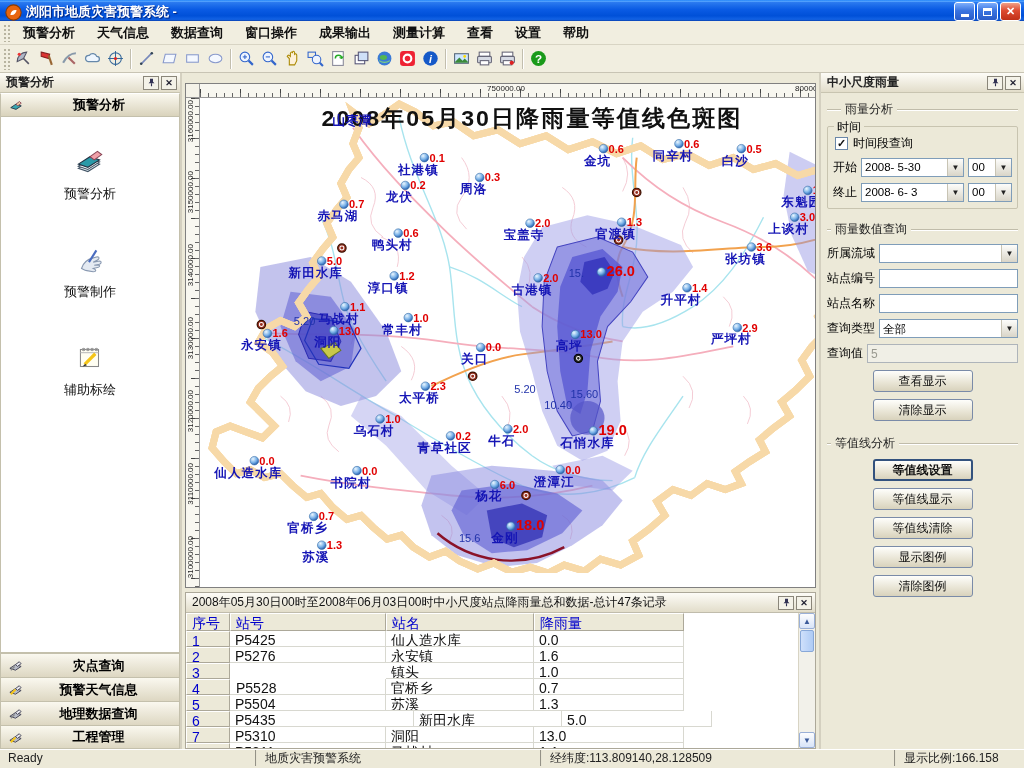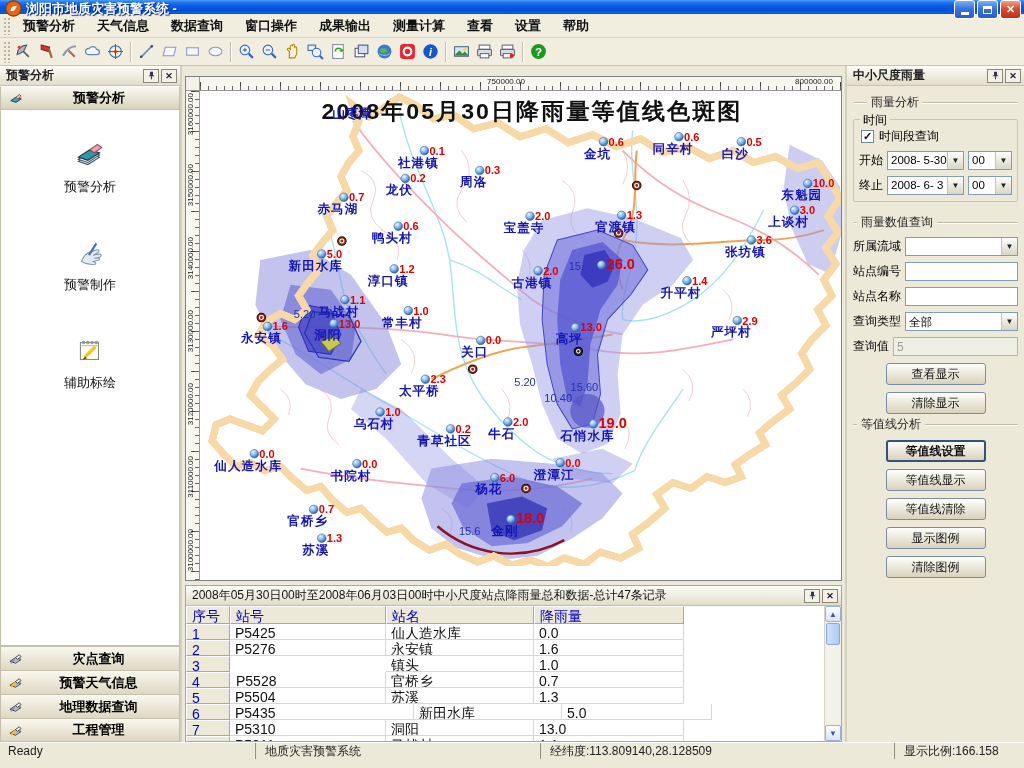--- a/index.html
+++ b/index.html
@@ -1,19 +1,19 @@
 <!DOCTYPE html>
 <html><head>
 <meta charset="utf-8">
 <style>
 *{box-sizing:border-box;margin:0;padding:0}
 html,body{width:1024px;height:768px;overflow:hidden}
 body{font-family:"Liberation Sans",sans-serif;font-size:12px;background:#ece9d8;position:relative}
 
-#titlebar{height:14px;display:flex;align-items:flex-start;padding:0 3px;color:#fff;
+#titlebar{height:21px;display:flex;align-items:flex-end;padding:0 3px;color:#fff;
  background:linear-gradient(180deg,#1a7ef8 0%,#58a7ff 6%,#2a79ef 12%,#0a5be4 45%,#0050d8 75%,#1262e4 92%,#0941b0 100%)}
 #titlebar .app-icon{width:17px;height:17px;margin:0 4px 0 2px;flex:none}
 #titlebar .ttl{font-weight:bold;font-size:13px;text-shadow:1px 1px 1px #00217a;flex:1;white-space:nowrap}
 .winbtn{width:21px;height:19px;margin-left:2px;border:1px solid #fff;border-radius:3px;display:flex;align-items:center;justify-content:center;
  background:linear-gradient(180deg,#7daefc,#3a74e0 45%,#2a5cc8);color:#fff;font-size:11px;font-weight:bold}
 .winbtn.close{background:linear-gradient(180deg,#f0a088,#dd4a30 45%,#c03018)}
 .winbtn .minglyph{width:8px;height:3px;background:#fff;margin-top:7px}
 .winbtn .restglyph{width:9px;height:8px;border:1px solid #fff;border-top:3px solid #fff;background:transparent}
 
 #menubar{height:24px;display:flex;align-items:center;background:#f1eee0;border-bottom:1px solid #d8d4c4}
@@ -65,21 +65,21 @@
 .tc{flex:none;overflow:hidden;white-space:nowrap;padding:1px 5px;font-size:14px}
 .th{background:#ece9d8;border-top:1px solid #fff;border-left:1px solid #fff;border-right:1px solid #aca899;border-bottom:1px solid #aca899;color:#0000cc}
 .rn{background:#ece9d8;border-top:1px solid #fff;border-left:1px solid #fff;border-right:1px solid #aca899;border-bottom:1px solid #aca899;color:#0000cc}
 .td{background:#fff;border-right:1px solid #d8d8d0;border-bottom:1px solid #d8d8d0;color:#111}
 
 #vscroll{width:17px;flex:none;background:#f2f1ea;border-left:1px solid #d8d4c4;display:flex;flex-direction:column}
 .sc-btn{height:16px;flex:none;border:1px solid #9ab0d8;border-radius:2px;background:linear-gradient(180deg,#fdfdfe,#d8e4f8);color:#3a5a9a;font-size:8px;display:flex;align-items:center;justify-content:center}
 .sc-thumb{height:22px;margin:1px;border:1px solid #88a8d8;border-radius:2px;background:linear-gradient(90deg,#cfe0fb,#aecbf5)}
 .sc-track{flex:1}
 
-#rightpanel{width:179px;flex:none;display:flex;flex-direction:column;background:#ece9d8;border-left:2px solid #d4d0c0}
+#rightpanel{width:205px;flex:none;display:flex;flex-direction:column;background:#ece9d8;border-left:2px solid #d4d0c0}
 #rp-body{flex:1;padding:2px 6px;overflow:hidden;font-size:12px}
 .sep{display:flex;align-items:center;margin:6px 0 4px 0;color:#222}
 .sep::before,.sep::after{content:"";flex:1;border-top:1px solid #c0bcaa;border-bottom:1px solid #fff}
 .sep::before{max-width:14px}
 .sep span{padding:0 4px}
 .sep.left::after{flex:1}.sep.left::before{flex:0 0 4px}
 .fieldset{border:1px solid #c8c4b0;border-radius:2px;padding:4px 5px 6px 5px;margin-top:3px;position:relative}
 .fieldset .legend{position:absolute;top:-8px;left:6px;background:#ece9d8;padding:0 3px}
 .rowline{display:flex;align-items:center;margin-top:6px}
 .rowline .lab{flex:none;margin-right:4px}
@@ -851,21 +851,21 @@
       </div>
       <div class="rowline">
         <span class="lab">查询值</span>
         <span class="textfield disabled">5</span>
       </div>
       <div id="query-buttons">
           <div class="btn">查看显示</div>
           <div class="btn">清除显示</div>
         </div>
 
-      <div class="sep left" style="margin-top:2px">
+      <div class="sep left" style="margin-top:14px">
           <span>等值线分析</span>
         </div>
       <div id="contour-buttons">
           <div class="btn default">等值线设置</div>
           <div class="btn">等值线显示</div>
           <div class="btn">等值线清除</div>
           <div class="btn">显示图例</div>
           <div class="btn">清除图例</div>
         </div>
     </div>

